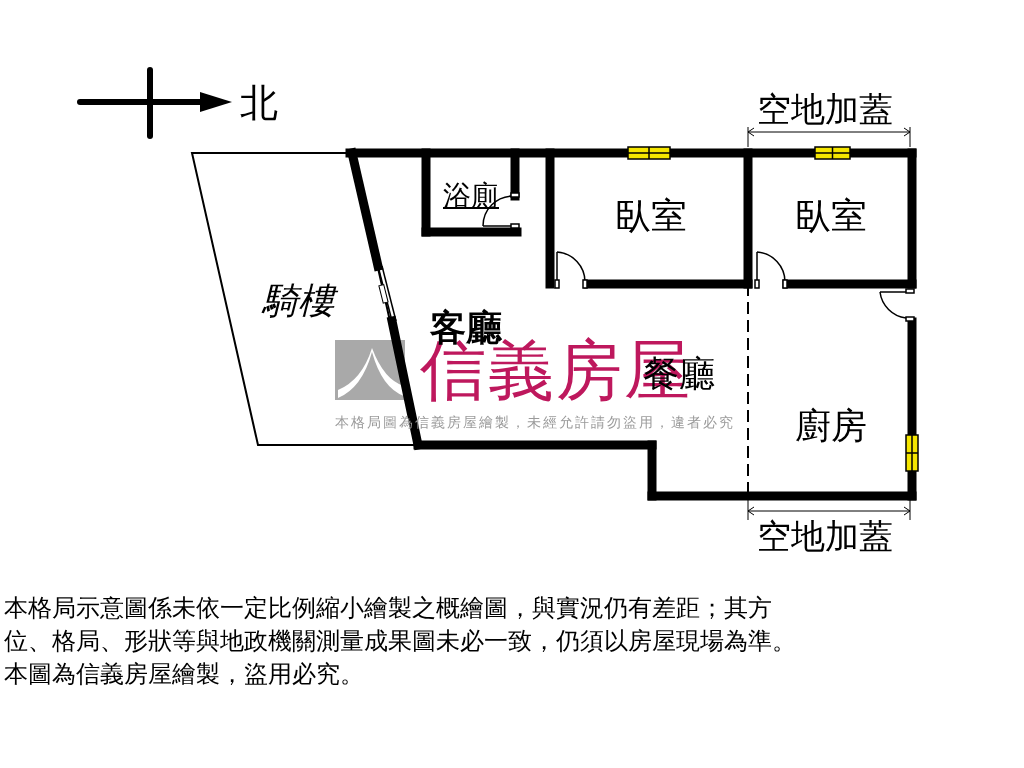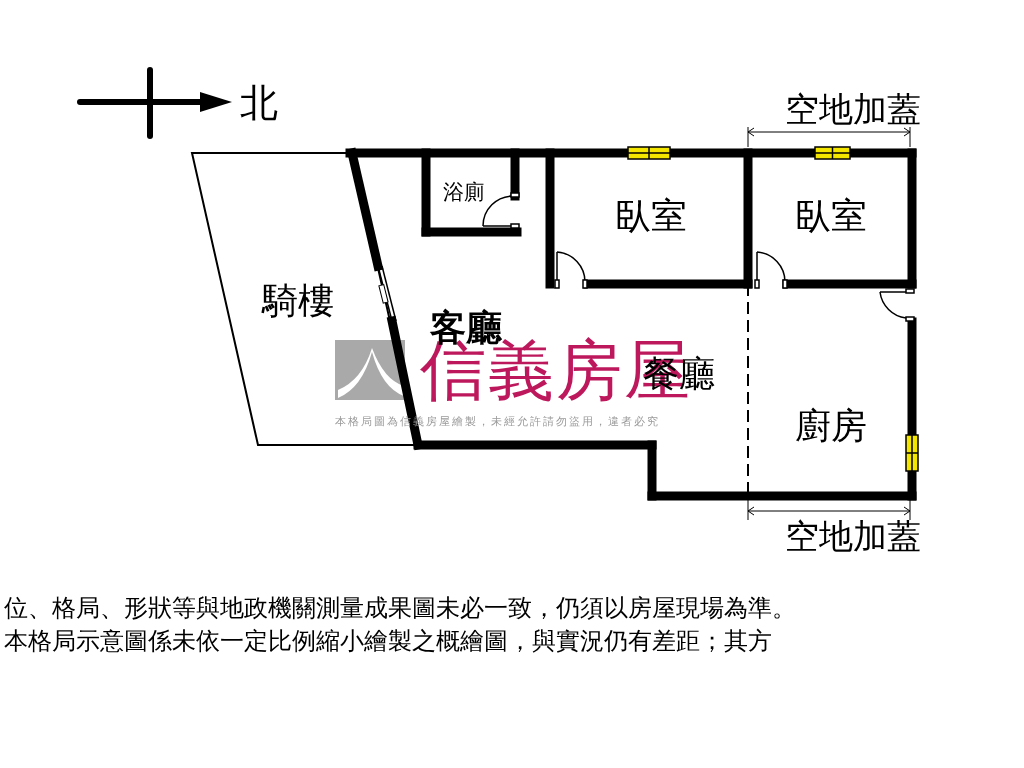--- a/index.html
+++ b/index.html
@@ -1,26 +1,26 @@
 <!DOCTYPE html>
 <html><head>
 <meta charset="utf-8">
 <style>
   html, body { margin: 0; padding: 0; background: #ffffff; }
   body { width: 1024px; height: 768px; position: relative; overflow: hidden;
          font-family: "DejaVu Sans", "Liberation Sans", sans-serif; color: #000; }
   #plan { position: absolute; left: 0; top: 0; }
   .lbl { position: absolute; white-space: nowrap; color: #000; font-family: "DejaVu Sans", sans-serif; line-height: 1; }
   .room { font-size: 36px; text-align: right; }
-  .room-sm { font-size: 21px; }
-  .dim { font-size: 34px; margin-left: 28px; }
+  .room-sm { font-size: 28px; text-decoration: underline; }
+  .dim { font-size: 34px; }
   .north { font-size: 38px; }
   .wm-big { position: absolute; left: 420px; top: 338px; font-size: 66px; color: #be185d;
             letter-spacing: 2px; line-height: 1; white-space: nowrap; font-family: "DejaVu Sans", sans-serif; }
-  .wm-small { position: absolute; left: 335px; top: 414px; font-size: 11px; color: #9a9a9a;
+  .wm-small { position: absolute; left: 335px; top: 414px; font-size: 14px; color: #9a9a9a;
               letter-spacing: 2px; white-space: nowrap; font-family: Liberation Sans, sans-serif; }
   .disclaimer { position: absolute; left: 4px; top: 592px; width: 1016px; font-size: 24px;
                 line-height: 33px; color: #000; font-family: "DejaVu Sans", sans-serif; }
   .disclaimer div { white-space: nowrap; }
 </style>
 </head>
 <body>
 
 <svg id="plan" width="1024" height="768" viewBox="0 0 1024 768" xmlns="http://www.w3.org/2000/svg">
 
@@ -141,27 +141,28 @@
     <line x1="748" y1="500" x2="748" y2="520"></line>
     <line x1="910" y1="500" x2="910" y2="520"></line>
   </g>
 </svg>
 
 <div class="wm-big">信義房屋</div>
 <div class="wm-small">本格局圖為信義房屋繪製，未經允許請勿盜用，違者必究</div>
 
 <div class="lbl north" style="left:240px; top:84px;">北</div>
 
-<div class="lbl room" style="left:262px; top:283px;">騎樓</div>
+<div class="lbl room" style="left:262px; top:283px;font-style:italic;">騎樓</div>
 <div class="lbl room-sm" style="left:443px; top:182px;">浴廁</div>
 <div class="lbl room" style="left:615px; top:198px;">臥室</div>
 <div class="lbl room" style="left:795px; top:198px;">臥室</div>
 <div class="lbl room" style="left:430px; top:310px;font-weight:bold;">客廳</div>
 <div class="lbl room" style="left:603px; top:356px;margin-left:40px;">餐廳</div>
 <div class="lbl room" style="left:795px; top:408px;">廚房</div>
 
 <div class="lbl dim" style="left:757px; top:92px;">空地加蓋</div>
 <div class="lbl dim" style="left:757px; top:519px;">空地加蓋</div>
 
 <div class="disclaimer">
+  <div>本格局示意圖係未依一定比例縮小繪製之概繪圖，與實況仍有差距；其方</div>
   <div>位、格局、形狀等與地政機關測量成果圖未必一致，仍須以房屋現場為準。</div>
-  <div>本格局示意圖係未依一定比例縮小繪製之概繪圖，與實況仍有差距；其方</div>
+  <div>本圖為信義房屋繪製，盜用必究。</div>
 </div>
 
 </body></html>

